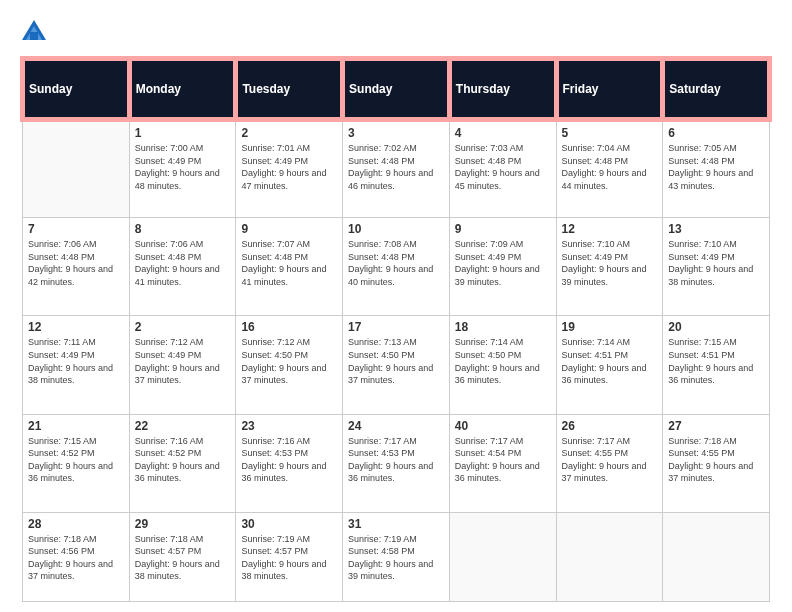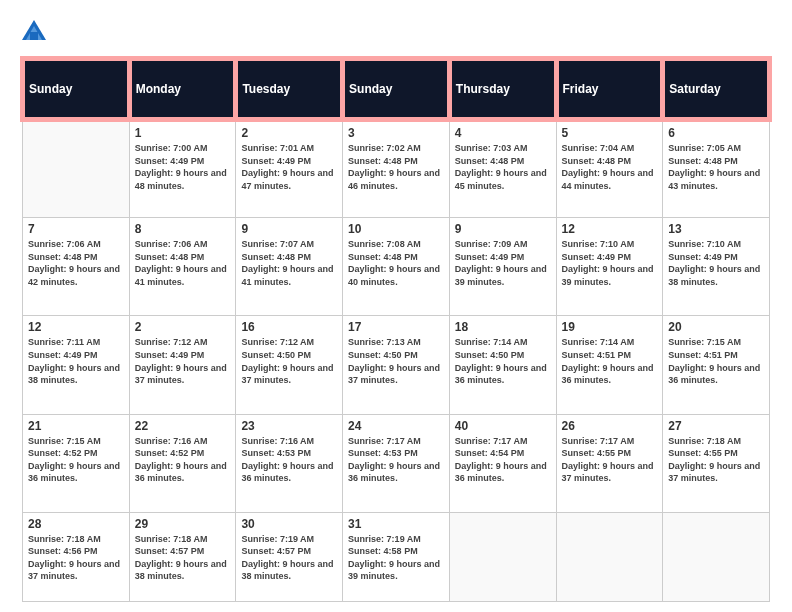--- a/index.html
+++ b/index.html
@@ -93,21 +93,20 @@
       font-size: 12px;
       font-weight: bold;
       color: #333;
       display: block;
       margin-bottom: 2px;
     }
     .day-info {
       font-size: 9px;
       color: #444;
       line-height: 1.4;
-      font-weight: bold;
     }
     tr:last-child td {
       height: 80px;
     }
   </style>
 </head>
 <body>
 
 <div class="page">
   <div class="header">

